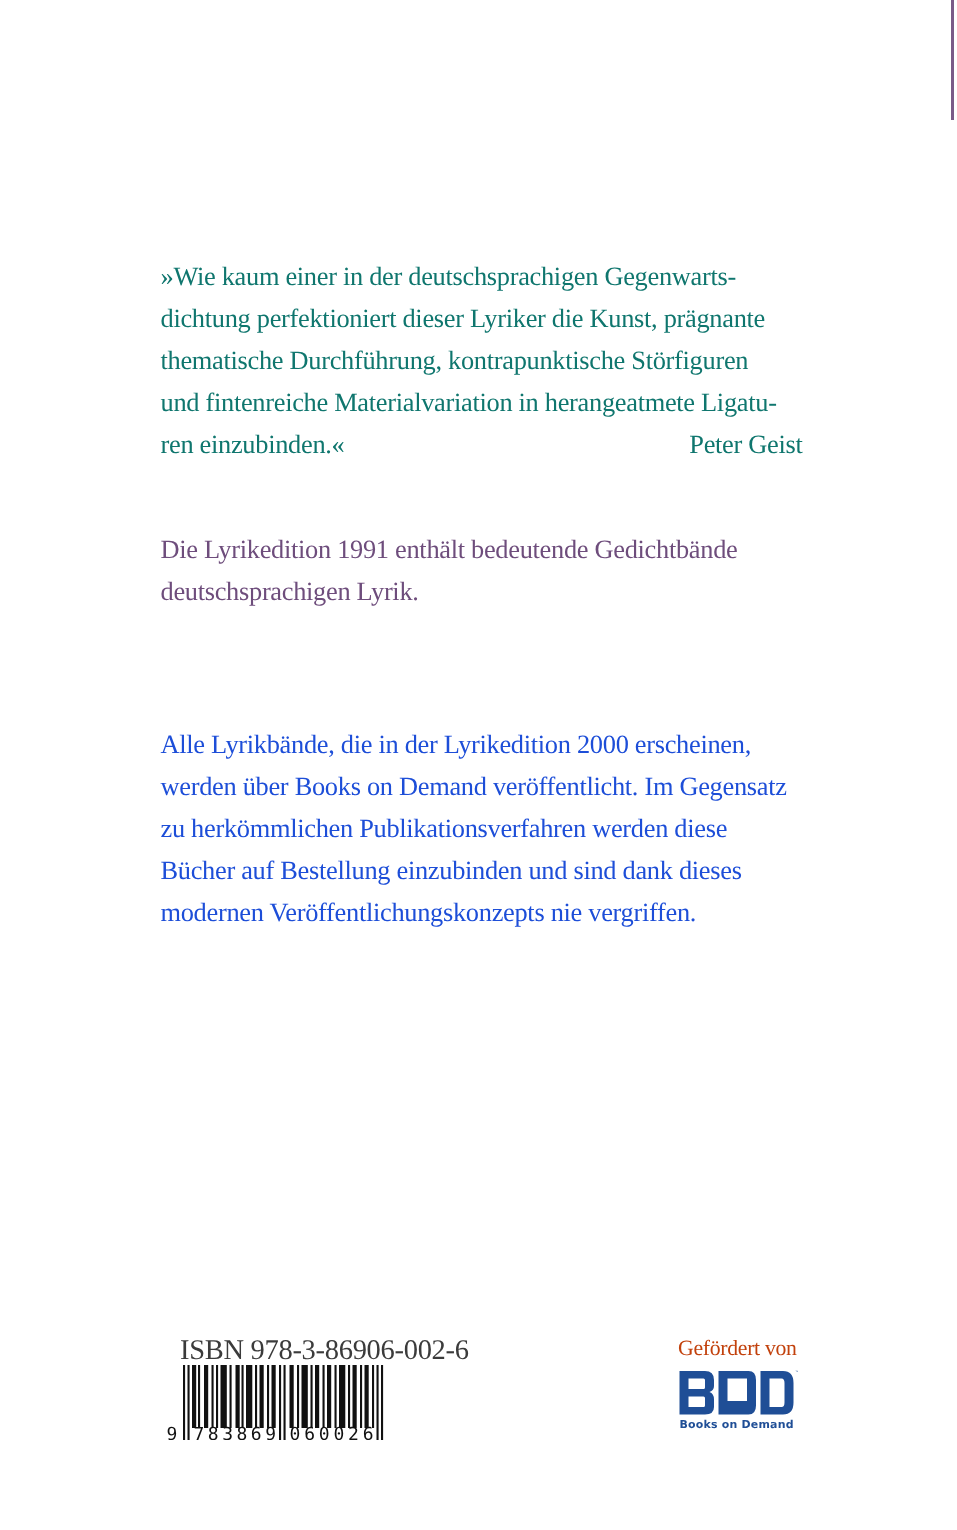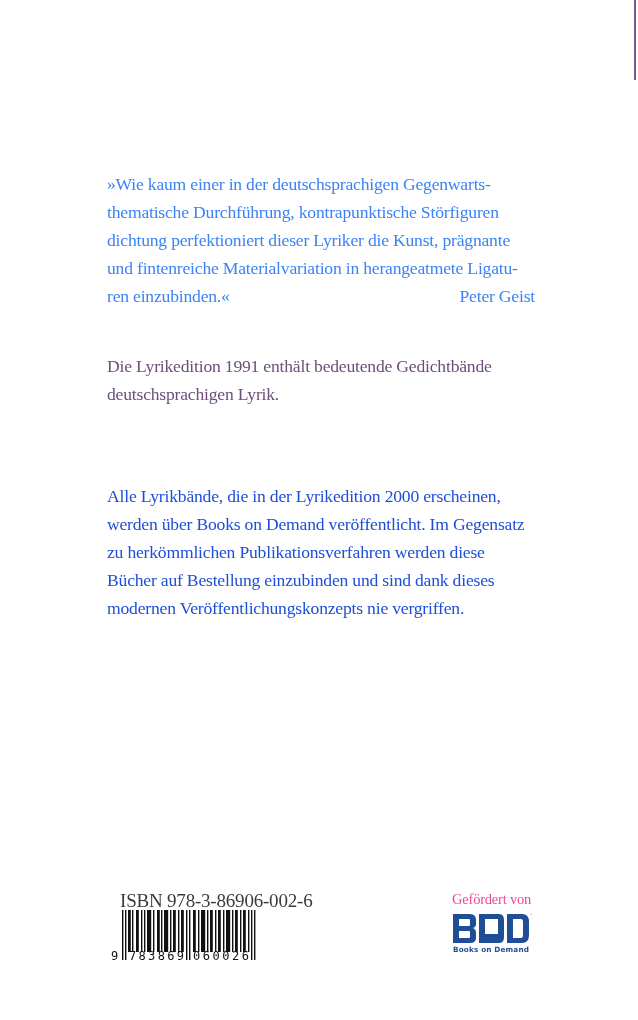--- a/index.html
+++ b/index.html
@@ -7,46 +7,46 @@
     width:638px; height:1020px; background:#ffffff; position:relative; overflow:hidden;
     font-family:"DejaVu Serif", "Liberation Serif", serif;
   }
   .edge-line { position:absolute; left:634px; top:0; width:2px; height:80px; background:#7a5a88; }
   .text-block {
     position:absolute; left:107px; width:428px;
     font-family:"Liberation Serif", "DejaVu Serif", serif;
     font-size:17.6px; line-height:28px; letter-spacing:-0.2px;
   }
   .text-block .line { display:block; white-space:nowrap; }
-  .quote { top:170px; color:#3b82f6; }
+  .quote { top:170px; color:#0f766e; }
   .quote .last-line { display:flex; justify-content:space-between;gap:39px; }
   .edition { top:352px; color:#6e4d7c; }
   .bod-info { top:482px; color:#1d4ed8; }
 
   .isbn-text {
     position:absolute; left:120px; top:890px;
     font-family:"Liberation Serif", serif; font-size:19px; color:#3b3b3b; letter-spacing:-0.2px;
   }
   .barcode { position:absolute; left:110px; top:910px; width:152px; height:50px; }
 
   .promo-label {
     position:absolute; left:452px; top:891px;
-    font-family:"Liberation Serif", serif; font-size:14.5px; color:#ec4899; letter-spacing:-0.2px;
+    font-family:"Liberation Serif", serif; font-size:14.5px; color:#c2410c; letter-spacing:-0.2px;
   }
   .bod-logo { position:absolute; left:452px; top:912px; width:80px; height:42px; }
 </style>
 </head>
 <body>
 
 <div class="edge-line"></div>
 
 <div class="text-block quote">
   <span class="line">»Wie kaum einer in der deutschsprachigen Gegenwarts-</span>
+  <span class="line">dichtung perfektioniert dieser Lyriker die Kunst, prägnante</span>
   <span class="line">thematische Durchführung, kontrapunktische Störfiguren</span>
-  <span class="line">dichtung perfektioniert dieser Lyriker die Kunst, prägnante</span>
   <span class="line">und fintenreiche Materialvariation in herangeatmete Ligatu-</span>
   <span class="line last-line">
     <span>ren einzubinden.«</span>
     <span>Peter Geist</span>
   </span>
 </div>
 
 <div class="text-block edition">
   <span class="line">Die Lyrikedition 1991 enthält bedeutende Gedichtbände</span>
   <span class="line">deutschsprachigen Lyrik.</span>

